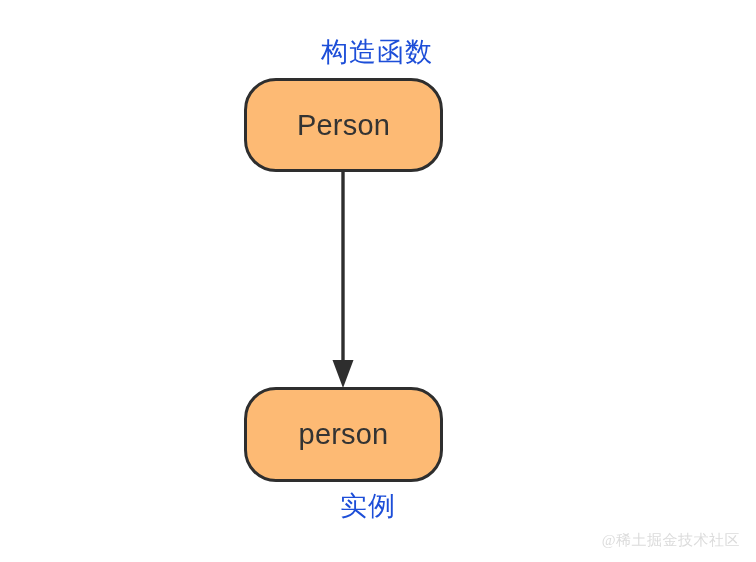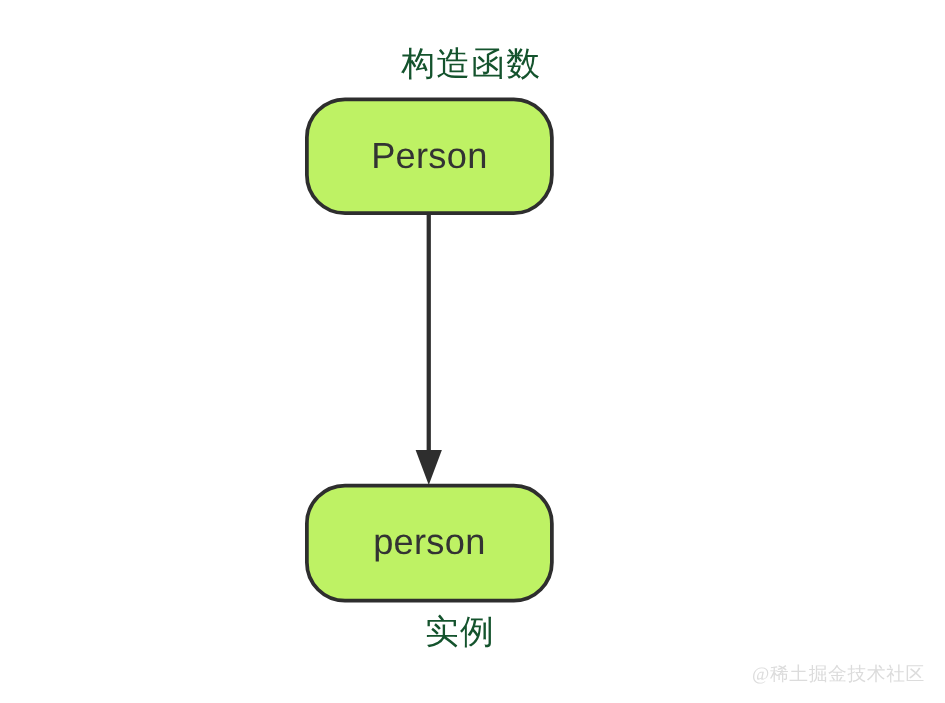--- a/index.html
+++ b/index.html
@@ -15,21 +15,21 @@
     position: relative;
     width: 756px;
     height: 562px;
     background: #ffffff;
     overflow: hidden;
   }
 
   
   .caption {
     position: absolute;
-    color: #14532d;
+    color: #1d4ed8;
     font-size: 27px;
     line-height: 1;
     letter-spacing: 1px;
     white-space: nowrap;
     font-family: "DejaVu Sans", "Liberation Sans", sans-serif;
   }
   #caption-top {
     left: 0;
     right: 0;
     top: 38px;
@@ -45,21 +45,21 @@
   }
 
   
   .node {
     position: absolute;
     left: 244px;
     width: 199px;
     box-sizing: border-box;
     border: 3px solid #2e2e2e;
     border-radius: 32px;
-    background: #bef264;
+    background: #fdba74;
     display: flex;
     align-items: center;
     justify-content: center;
   }
   .node-label {
     color: #333333;
     font-size: 29px;
     line-height: 1;
     letter-spacing: 0.2px;
     font-family: "Liberation Sans", "DejaVu Sans", sans-serif;

